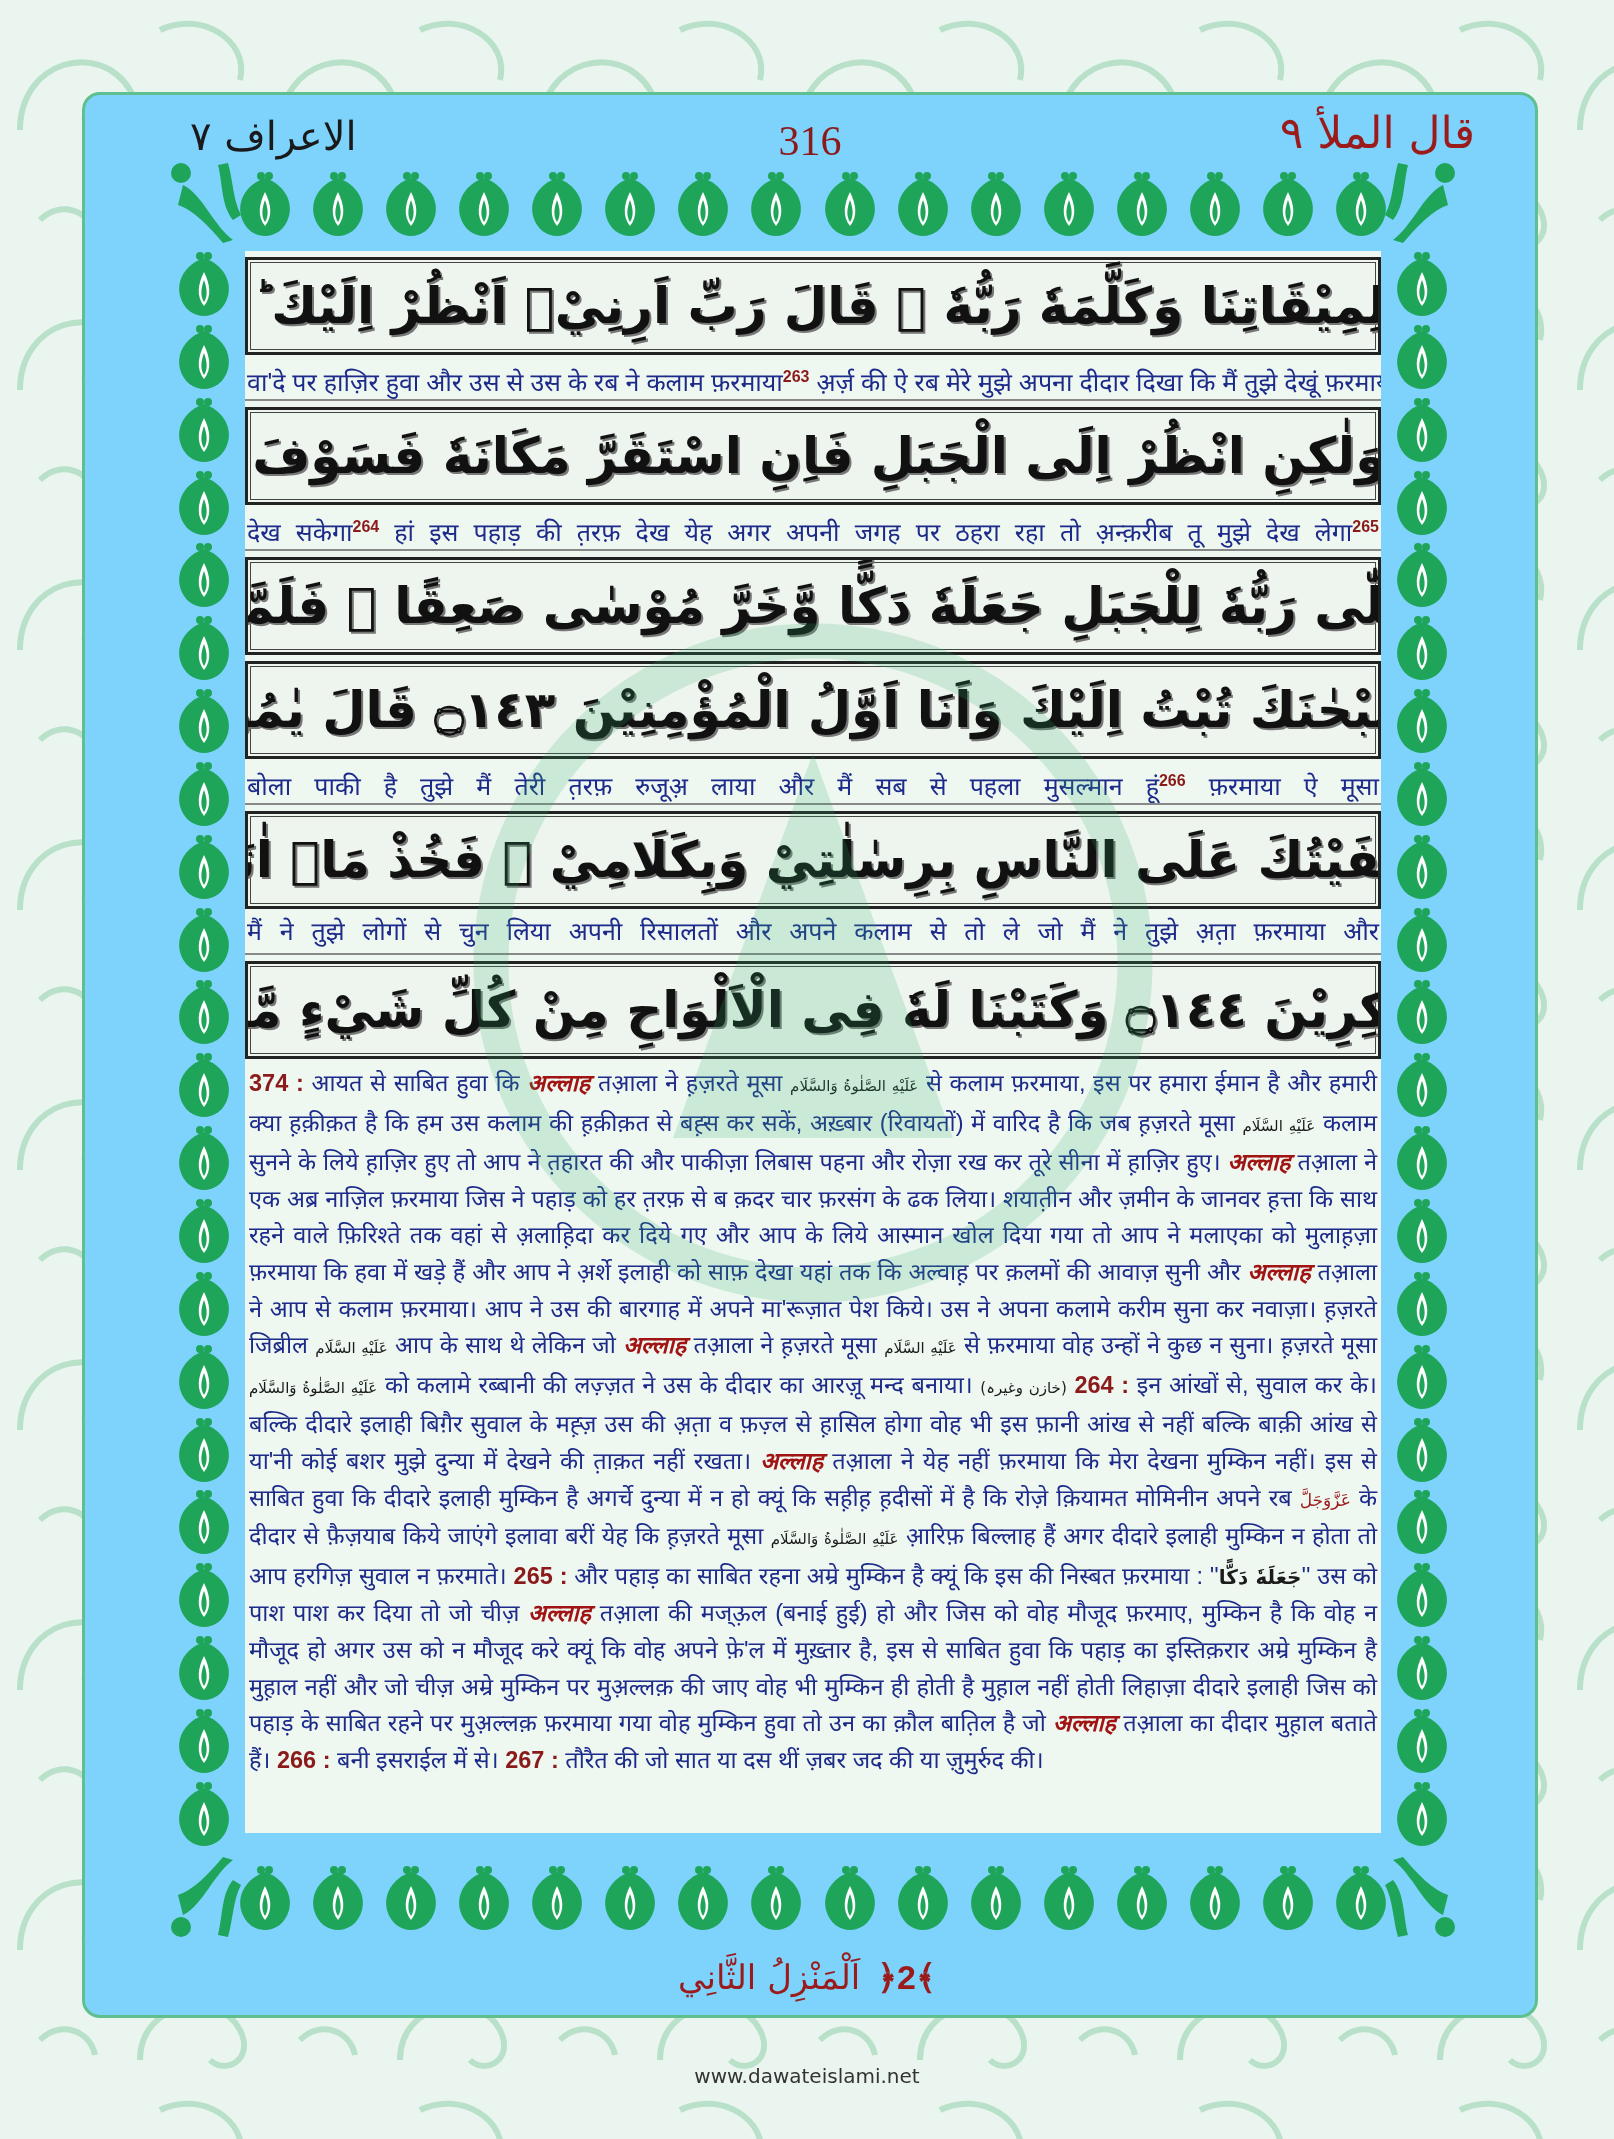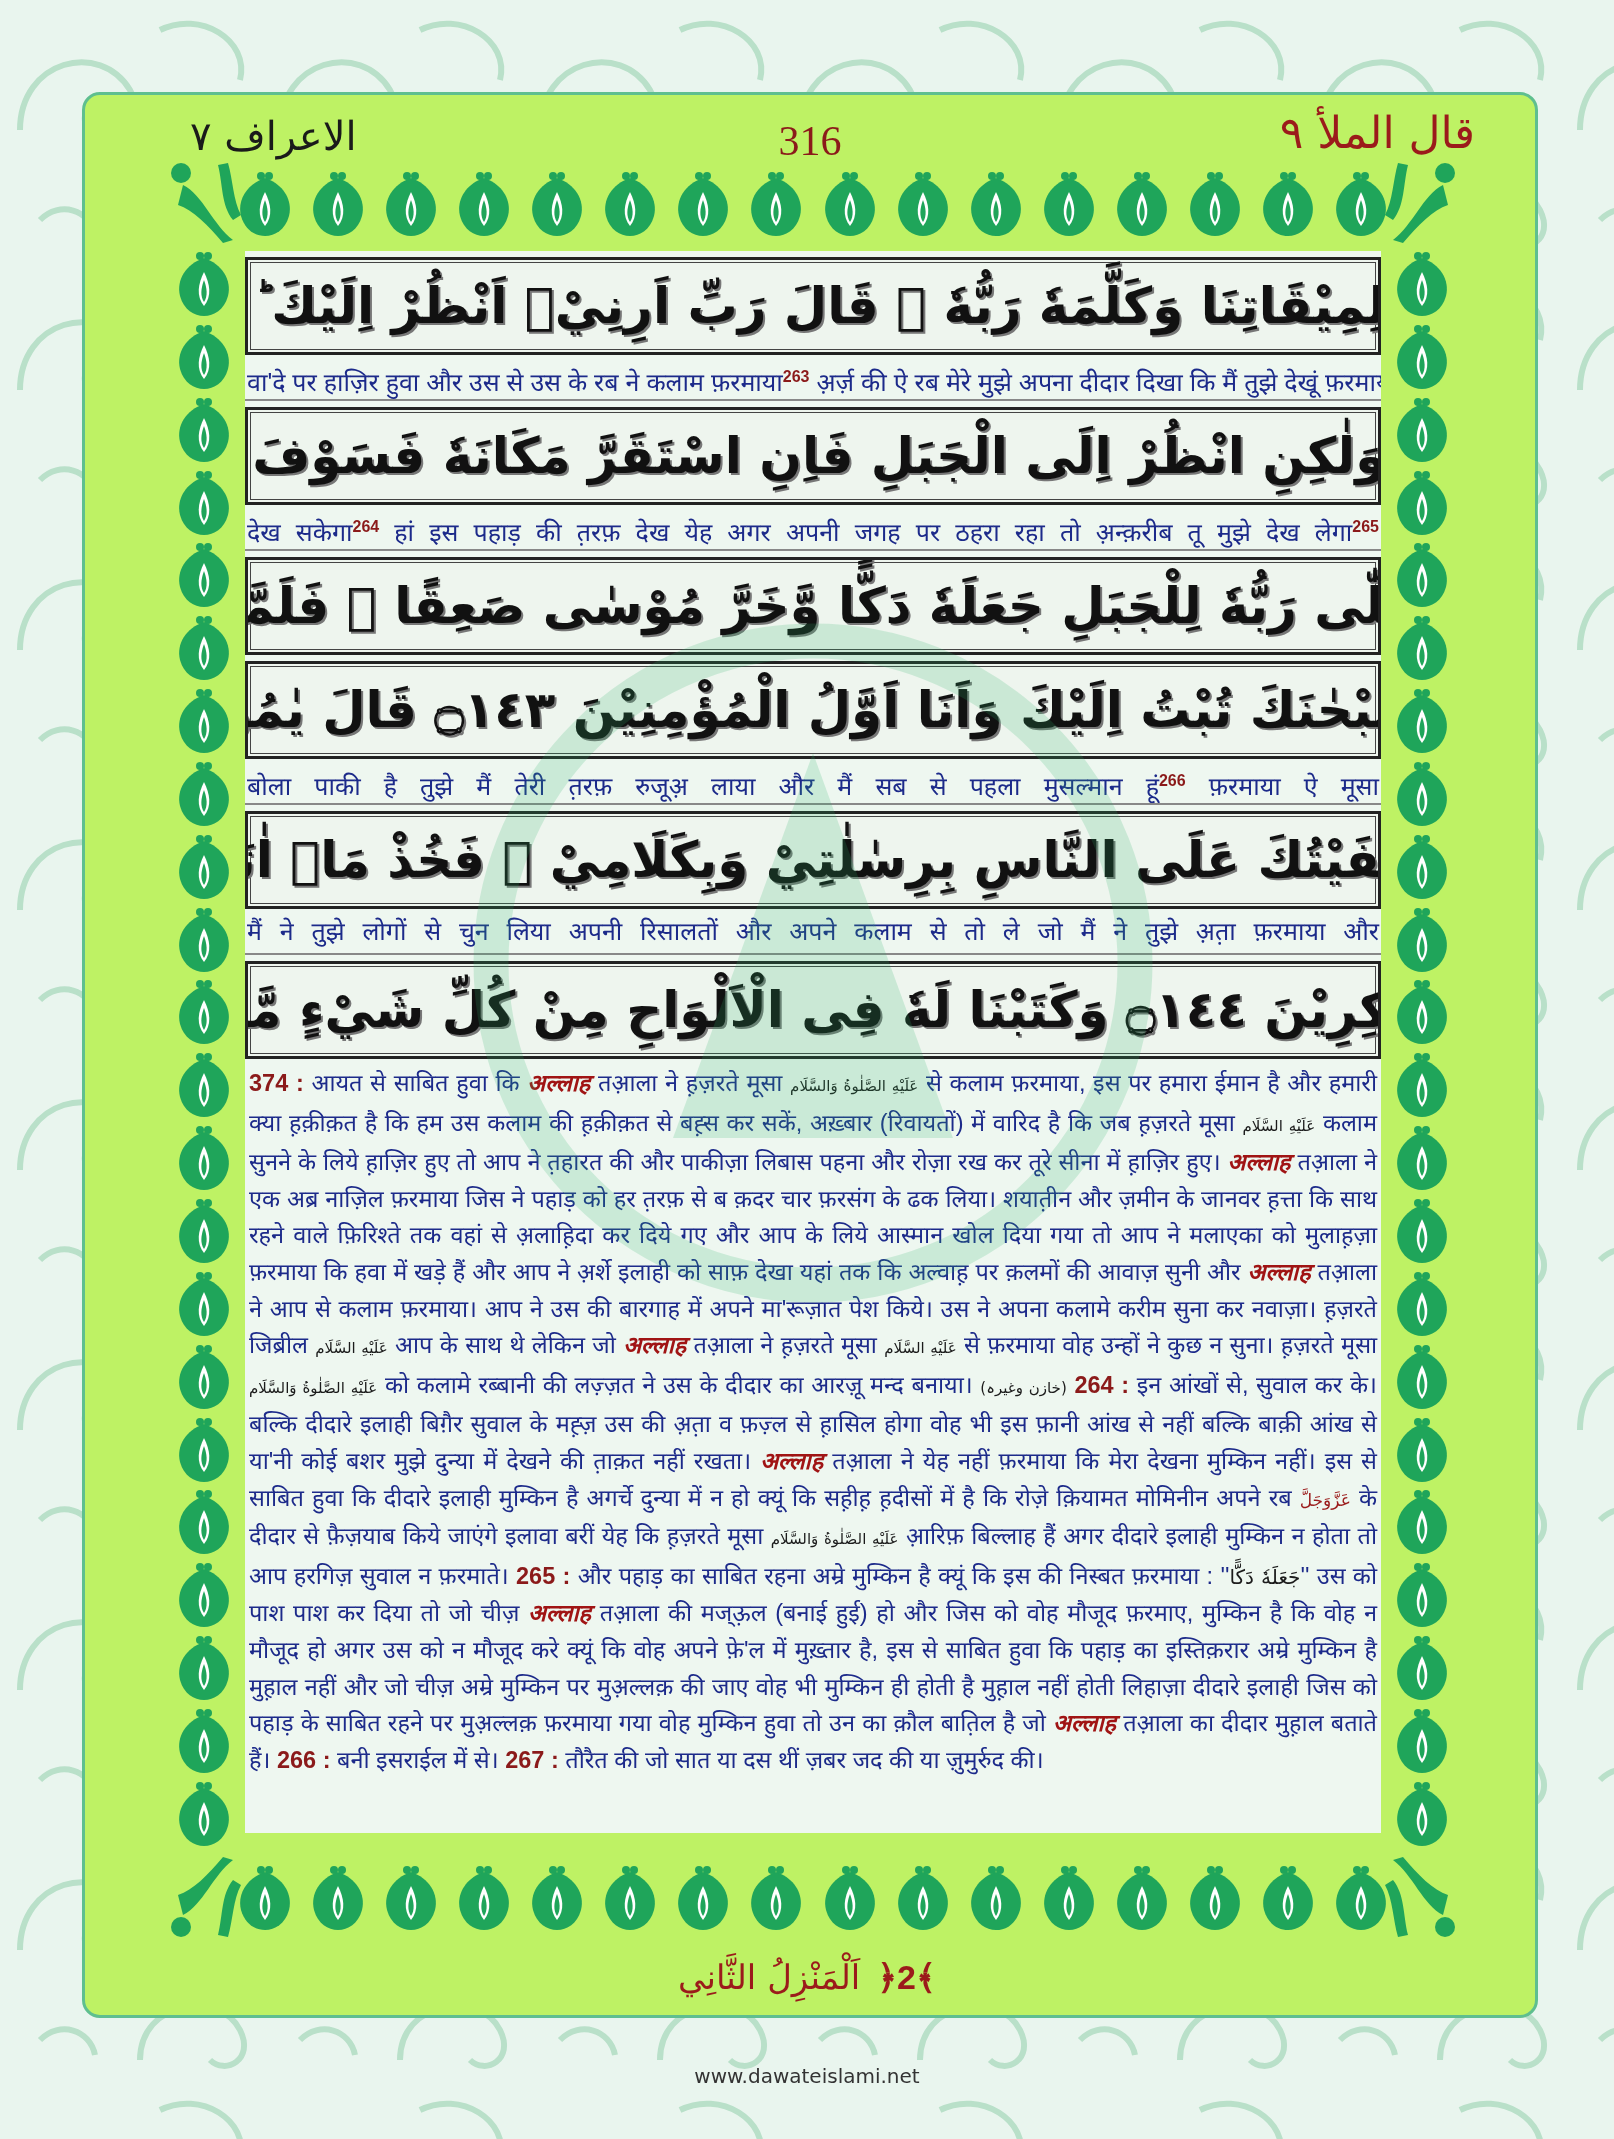--- a/index.html
+++ b/index.html
@@ -5,21 +5,21 @@
   html,body{margin:0;padding:0;}
   body{
     width:1614px;height:2139px;position:relative;overflow:hidden;
     background:#e9f5ee;
     font-family:"DejaVu Sans",sans-serif;
   }
   
   .bg-swirls{position:absolute;inset:0;z-index:0;}
   .page{
     position:absolute;left:82px;top:92px;width:1450px;height:1920px;
-    background:#bef264;border:3px solid #5fbf8f;border-radius:18px;z-index:1;
+    background:#7dd3fc;border:3px solid #5fbf8f;border-radius:18px;z-index:1;
   }
   .hdr-left{position:absolute;left:105px;top:18px;font-family:"DejaVu Serif",serif;font-size:40px;color:#1a1a1a;direction:rtl;}
   .hdr-center{position:absolute;left:0;right:0;top:22px;text-align:center;font-family:"Liberation Serif",serif;font-weight:normal;font-size:42px;color:#8b1a1a;}
   .hdr-right{position:absolute;right:60px;top:12px;font-family:"DejaVu Serif",serif;font-size:44px;color:#9b1b1b;direction:rtl;}
 
   .frame{position:absolute;left:78px;top:60px;width:1300px;height:1790px;}
   .border-row{position:absolute;left:0;right:0;height:80px;display:flex;justify-content:space-between;align-items:center;padding:0 72px;}
   .border-col{position:absolute;top:95px;bottom:95px;width:70px;display:flex;flex-direction:column;justify-content:space-between;align-items:center;}
   .motif{width:60px;height:70px;}
   .corner{position:absolute;width:80px;height:90px;}
@@ -843,21 +843,21 @@
         <span class="honor">(خازن وغیرہ)</span>
         <span class="fn">264 :</span>
         <span>इन आंखों से, सुवाल कर के। बल्कि दीदारे इलाही बिग़ैर सुवाल के मह़्ज़ उस की अ़त़ा व फ़ज़्ल से ह़ासिल होगा वोह भी इस फ़ानी आंख से नहीं बल्कि बाक़ी आंख से या'नी कोई बशर मुझे दुन्या में देखने की त़ाक़त नहीं रखता।</span>
         <span class="allah">अल्लाह</span>
         <span>तआ़ला ने येह नहीं फ़रमाया कि मेरा देखना मुम्किन नहीं। इस से साबित हुवा कि दीदारे इलाही मुम्किन है अगर्चे दुन्या में न हो क्यूं कि सह़ीह़ ह़दीसों में है कि रोज़े क़ियामत मोमिनीन अपने रब</span>
         <span class="honor-red">عَزَّوَجَلَّ</span>
         <span>के दीदार से फ़ैज़याब किये जाएंगे इलावा बरीं येह कि ह़ज़रते मूसा</span>
         <span class="honor">عَلَيْهِ الصَّلٰوةُ وَالسَّلَام</span>
         <span>आ़रिफ़ बिल्लाह हैं अगर दीदारे इलाही मुम्किन न होता तो आप हरगिज़ सुवाल न फ़रमाते।</span>
         <span class="fn">265 :</span>
-        <span>और पहाड़ का साबित रहना अम्रे मुम्किन है क्यूं कि इस की निस्बत फ़रमाया : ''</span><span class="honor" style="font-size:20px;font-weight:normal">جَعَلَهٗ دَكًّا</span><span>'' उस को पाश पाश कर दिया तो जो चीज़</span>
+        <span>और पहाड़ का साबित रहना अम्रे मुम्किन है क्यूं कि इस की निस्बत फ़रमाया : ''</span><span class="honor" style="font-size:20px;font-weight:bold">جَعَلَهٗ دَكًّا</span><span>'' उस को पाश पाश कर दिया तो जो चीज़</span>
         <span class="allah">अल्लाह</span>
         <span>तआ़ला की मज्ऊ़ल (बनाई हुई) हो और जिस को वोह मौजूद फ़रमाए, मुम्किन है कि वोह न मौजूद हो अगर उस को न मौजूद करे क्यूं कि वोह अपने फ़े'ल में मुख़्तार है, इस से साबित हुवा कि पहाड़ का इस्तिक़रार अम्रे मुम्किन है मुह़ाल नहीं और जो चीज़ अम्रे मुम्किन पर मुअ़ल्लक़ की जाए वोह भी मुम्किन ही होती है मुह़ाल नहीं होती लिहाज़ा दीदारे इलाही जिस को पहाड़ के साबित रहने पर मुअ़ल्लक़ फ़रमाया गया वोह मुम्किन हुवा तो उन का क़ौल बात़िल है जो</span>
         <span class="allah">अल्लाह</span>
         <span>तआ़ला का दीदार मुह़ाल बताते हैं।</span>
         <span class="fn">266 :</span>
         <span>बनी इसराईल में से।</span>
         <span class="fn">267 :</span>
         <span>तौरैत की जो सात या दस थीं ज़बर जद की या ज़ुमुर्रुद की।</span>
       </div>
     </div>

